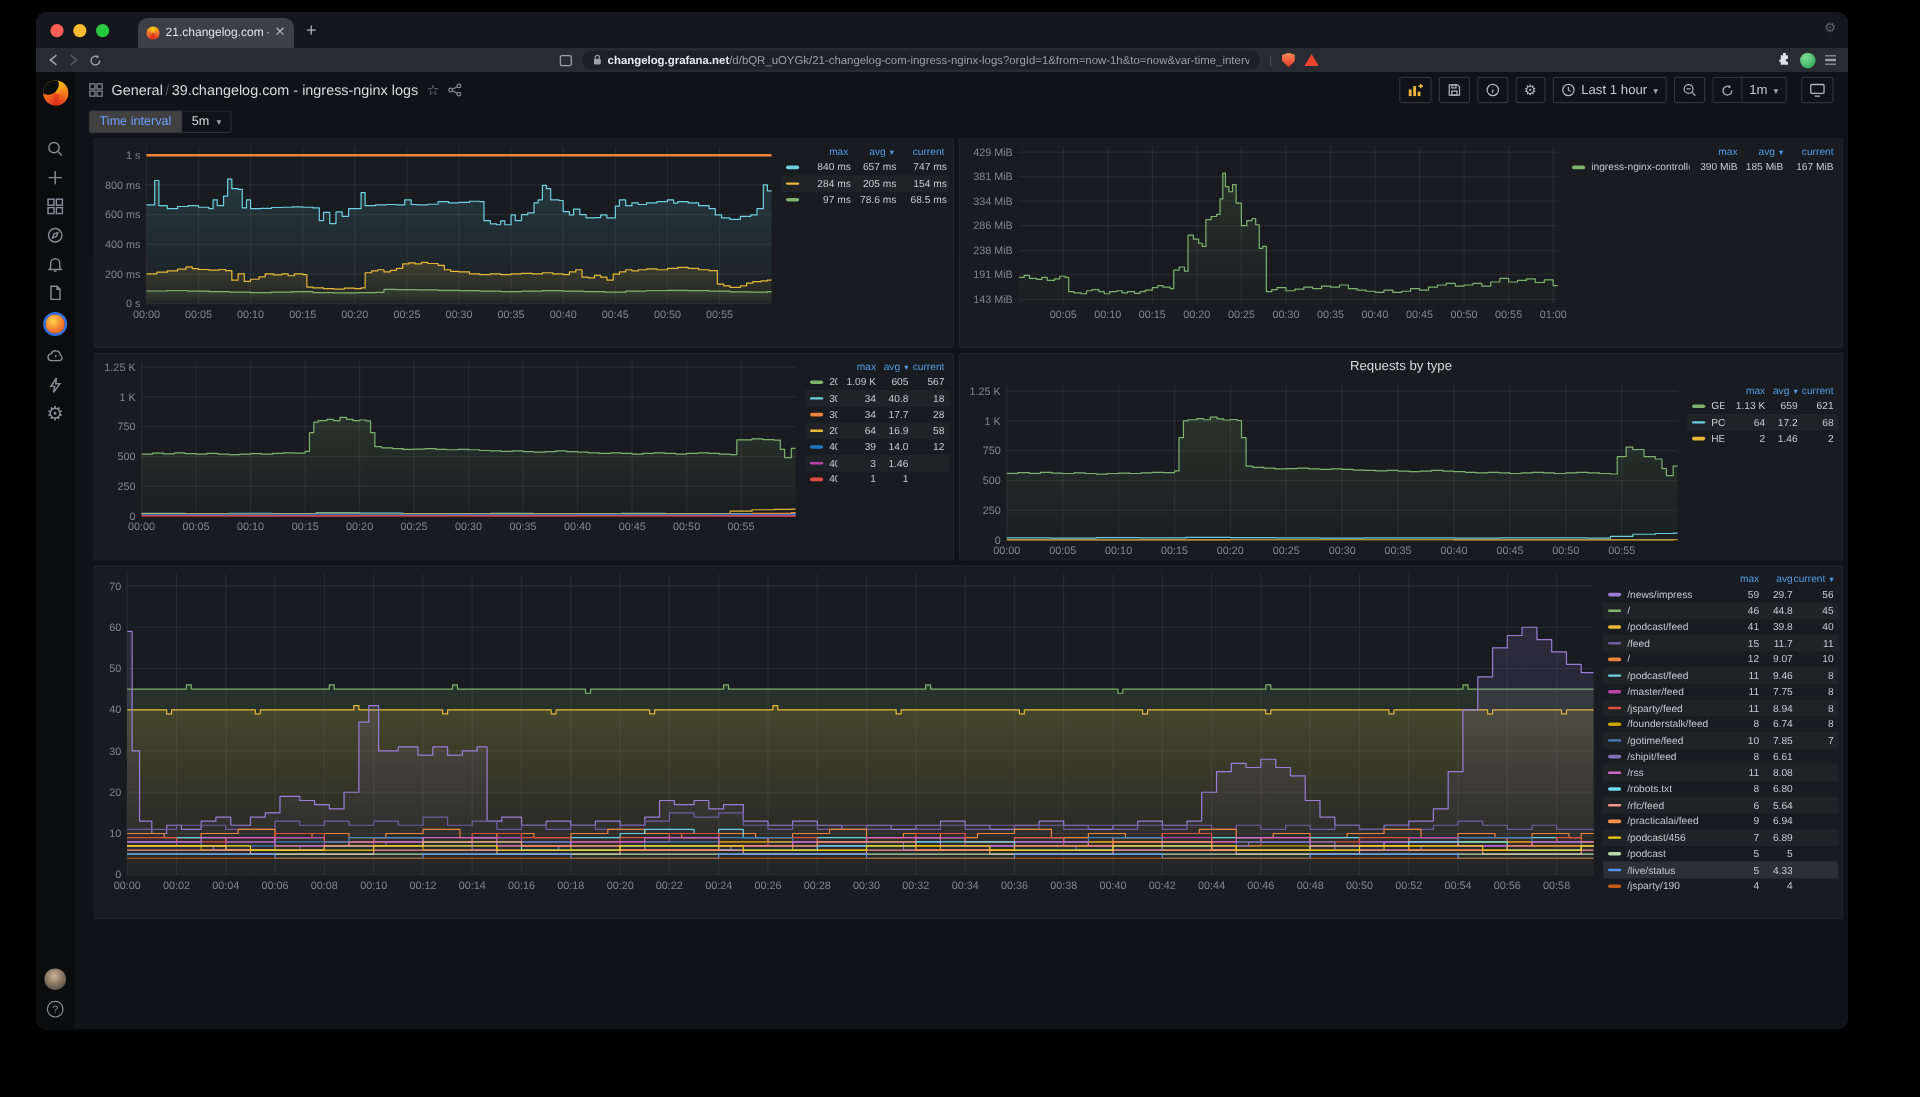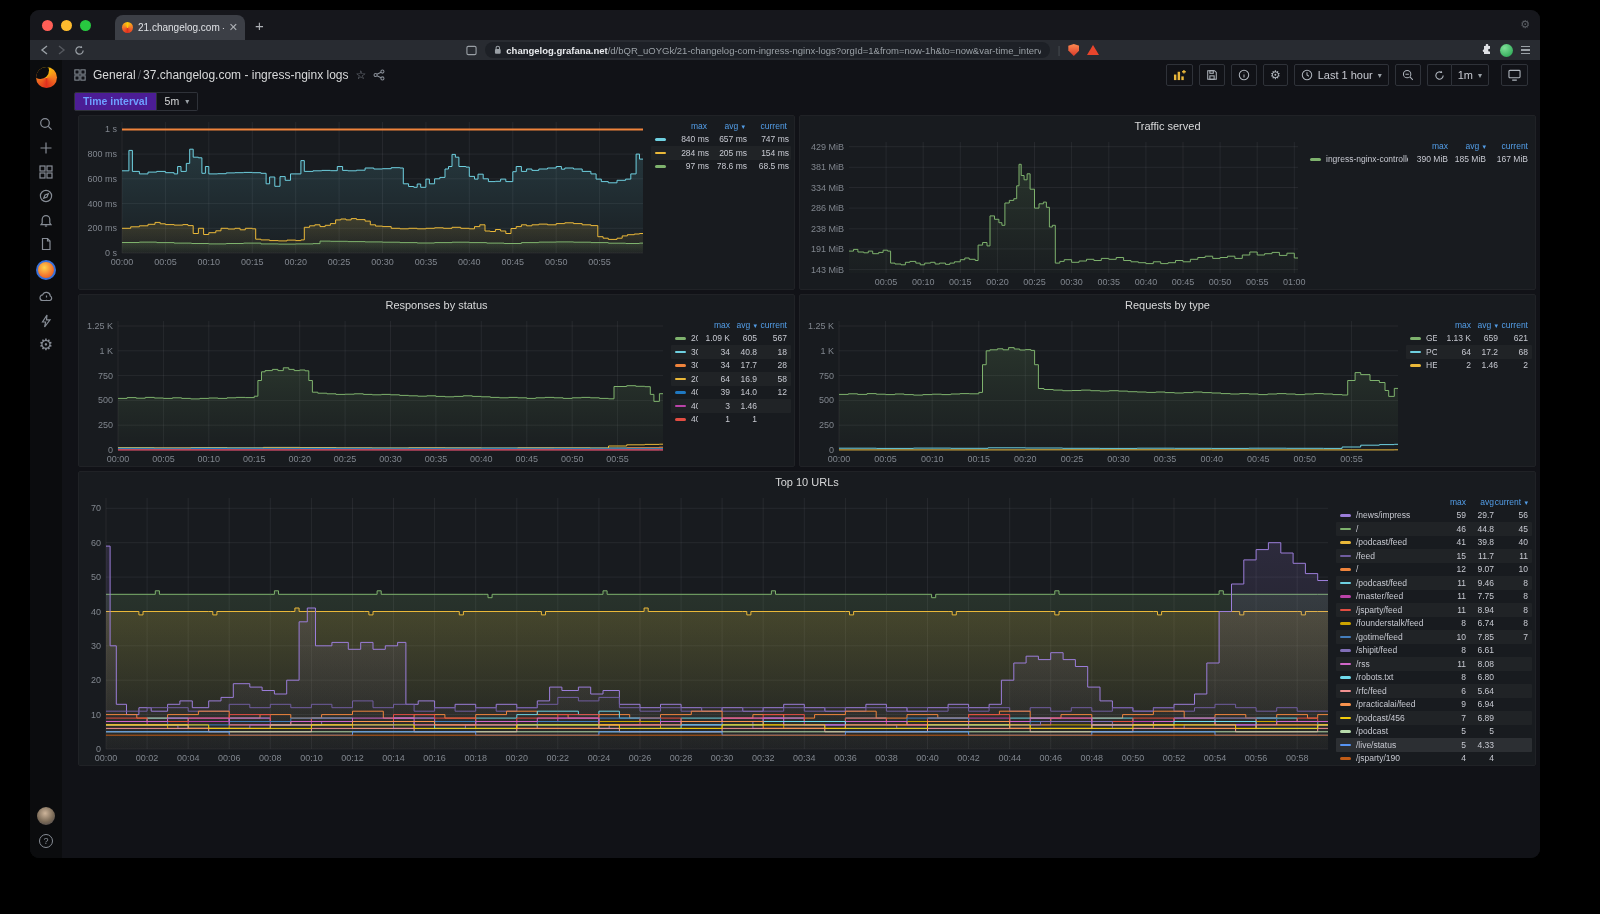--- a/index.html
+++ b/index.html
@@ -47,21 +47,21 @@
   .hic{color:#878d96;display:flex;align-items:center}
   .hic svg{stroke:#878d96;fill:none;stroke-width:1.2}
   .hctrl{margin-left:auto;display:flex;align-items:center;gap:6px}
   .gbtn{height:22px;min-width:24px;border:1px solid #2f3239;border-radius:2px;display:flex;align-items:center;justify-content:center;gap:5px;padding:0 6px;color:#c7c9d1;font-size:11px;background:#111217;white-space:nowrap}
   .gbtn svg{stroke:#aeb4bc;fill:none;stroke-width:1.2}
   .caret{font-size:8px;color:#9aa0a6}
   .group{display:flex}
   .group .gbtn:first-child{border-radius:2px 0 0 2px;border-right:none}
   .group .gbtn:last-child{border-radius:0 2px 2px 0}
   .gsub{height:22px;display:flex;align-items:center;padding:0 12px}
-  .varlabel{height:19px;display:flex;align-items:center;padding:0 8px;border:1px solid #2f3239;border-radius:2px 0 0 2px;background:#4c1d95;color:#6e9fff;font-size:10.5px;font-weight:bold}
+  .varlabel{height:19px;display:flex;align-items:center;padding:0 8px;border:1px solid #2f3239;border-radius:2px 0 0 2px;background:#404040;color:#6e9fff;font-size:10.5px;font-weight:normal}
   .varval{height:19px;display:flex;align-items:center;gap:6px;padding:0 8px;border:1px solid #2f3239;border-left:none;border-radius:0 2px 2px 0;color:#d8d9da;font-size:10.5px}
   .dash{position:absolute;left:0;right:0;top:52px;padding:3px 4px 0 16px;display:grid;grid-template-columns:717px 737px;grid-template-rows:175px 173px 295px;gap:4px}
   .panel{background:#181b1f;border:1px solid #202226;border-radius:2px;display:flex;flex-direction:column;min-width:0}
   .panel.wide{grid-column:1 / span 2}
   .ptitle{height:20px;line-height:21px;text-align:center;font-size:11px;color:#d8d9da;flex:none}
   .pbody{flex:1;display:flex;min-height:0;padding:0 3px 2px 3px}
   .chart{flex:1;position:relative;min-width:0}
   .grid{stroke:rgba(204,204,220,0.08);stroke-width:1}
   .tick{fill:#80868e;font-size:9px;font-family:"Liberation Sans",sans-serif}
   .legend{flex:none;padding-top:3px;font-size:8.5px;color:#c7c9d1}
@@ -204,21 +204,21 @@
   <div class="gmain">
     <div class="ghead">
       <span class="hic">
           <svg width="12" height="12" viewBox="0 0 14 14">
             <rect x="1" y="1" width="5" height="5"></rect>
             <rect x="8" y="1" width="5" height="5"></rect>
             <rect x="1" y="8" width="5" height="5"></rect>
             <rect x="8" y="8" width="5" height="5"></rect>
           </svg>
         </span>
-      <span class="crumb"><span>General</span><span class="sep">/</span><span>37.changelog.com - ingress-nginx logs</span></span>
+      <span class="crumb"><span>General</span><span class="sep">/</span><span>39.changelog.com - ingress-nginx logs</span></span>
       <span class="hic" style="font-size:12px">☆</span>
       <span class="hic">
           <svg width="12" height="12" viewBox="0 0 14 14">
             <circle cx="11" cy="3" r="1.8"></circle>
             <circle cx="3" cy="7" r="1.8"></circle>
             <circle cx="11" cy="11" r="1.8"></circle>
             <path d="M4.6 6.2 L9.4 3.8 M4.6 7.8 L9.4 10.2"></path>
           </svg>
         </span>
       <div class="hctrl">
@@ -372,21 +372,20 @@
                 <span class="lg-swatch" style="background:#7EB26D"></span>
                 <span class="lg-name">90p</span>
                 <span class="lg-col" style="width:38px">97 ms</span>
                 <span class="lg-col" style="width:38px">78.6 ms</span>
                 <span class="lg-col" style="width:42px">68.5 ms</span>
               </div>
             </div>
           </div>
       </div>
       <div class="panel">
-        <div class="ptitle">Traffic served</div>
         <div class="pbody">
             <div class="chart"><svg width="503" height="151">
                 <defs>
                   <linearGradient id="g_traffic_0" x1="0" y1="0" x2="0" y2="1">
                     <stop offset="0" stop-color="#7EB26D" stop-opacity="0.16"></stop>
                     <stop offset="1" stop-color="#7EB26D" stop-opacity="0.02"></stop>
                   </linearGradient>
                 </defs>
                 <line class="grid" x1="46" x2="495" y1="133.6" y2="133.6"></line>
                 <text class="tick" x="41" y="136.6" text-anchor="end">143 MiB</text>
@@ -440,21 +439,20 @@
                 <span class="lg-swatch" style="background:#7EB26D"></span>
                 <span class="lg-name">ingress-nginx-controller-nwgc4</span>
                 <span class="lg-col" style="width:40px">390 MiB</span>
                 <span class="lg-col" style="width:38px">185 MiB</span>
                 <span class="lg-col" style="width:42px">167 MiB</span>
               </div>
             </div>
           </div>
       </div>
       <div class="panel">
-        <div class="ptitle">Responses by status</div>
         <div class="pbody">
             <div class="chart"><svg width="589" height="149">
                 <defs>
                   <linearGradient id="g_status_0" x1="0" y1="0" x2="0" y2="1">
                     <stop offset="0" stop-color="#7EB26D" stop-opacity="0.16"></stop>
                     <stop offset="1" stop-color="#7EB26D" stop-opacity="0.02"></stop>
                   </linearGradient>
                 </defs>
                 <line class="grid" x1="36" x2="581" y1="135.0" y2="135.0"></line>
                 <text class="tick" x="31" y="138" text-anchor="end">0</text>
@@ -636,21 +634,20 @@
                 <span class="lg-swatch" style="background:#EAB839"></span>
                 <span class="lg-name">HEAD</span>
                 <span class="lg-col" style="width:34px">2</span>
                 <span class="lg-col" style="width:27px">1.46</span>
                 <span class="lg-col" style="width:30px">2</span>
               </div>
             </div>
           </div>
       </div>
       <div class="panel wide">
-        <div class="ptitle">Top 10 URLs</div>
         <div class="pbody">
             <div class="chart"><svg width="1254" height="271">
                 <defs>
                   <linearGradient id="g_top10_0" x1="0" y1="0" x2="0" y2="1">
                     <stop offset="0" stop-color="#7EB26D" stop-opacity="0.16"></stop>
                     <stop offset="1" stop-color="#7EB26D" stop-opacity="0.02"></stop>
                   </linearGradient>
                   <linearGradient id="g_top10_1" x1="0" y1="0" x2="0" y2="1">
                     <stop offset="0" stop-color="#EAB839" stop-opacity="0.16"></stop>
                     <stop offset="1" stop-color="#EAB839" stop-opacity="0.02"></stop>

